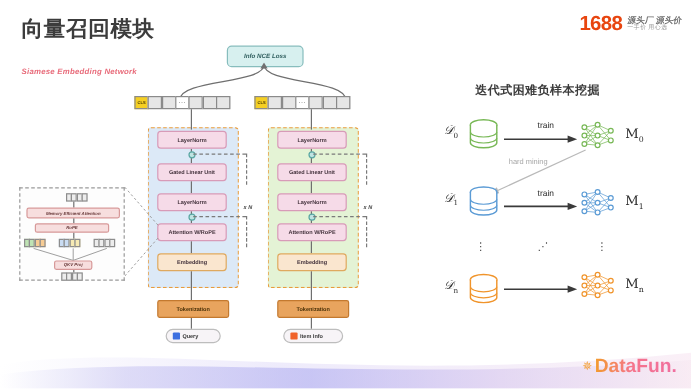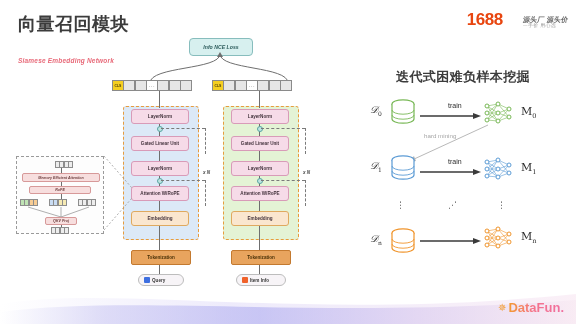--- a/index.html
+++ b/index.html
@@ -12,30 +12,30 @@
   #slide { position:absolute; inset:0; background:#fff; overflow:hidden; }
 
   
   .wave { position:absolute; left:0; bottom:0; width:576px; height:46px; pointer-events:none; }
 
   
   .title {
     position:absolute; left:18px; top:12px;
     font-size:18px; font-weight:700; color:#3c3c3c; letter-spacing:.5px;
   }
-  .logo-1688 { position:absolute; right:8px; top:11px; display:flex; align-items:flex-end; gap:20px; }
+  .logo-1688 { position:absolute; right:8px; top:11px; display:flex; align-items:center; gap:4px; }
   .logo-1688 .num { font-size:17px; font-weight:800; color:#e8450f; letter-spacing:-.5px; line-height:1; }
   .logo-1688 .cn { display:flex; flex-direction:column; line-height:1; }
   .logo-1688 .cn b { font-size:7px; color:#6d6d6d; font-weight:700; letter-spacing:.2px;
                      transform:skewX(-8deg); }
   .logo-1688 .cn i { font-size:5px; color:#9a9a9a; font-style:normal; letter-spacing:.3px; }
 
   .logo-datafun { position:absolute; right:12px; bottom:10px; display:flex; align-items:center; gap:2px; }
   .logo-datafun .mark { font-size:10px; color:#f3a03a; line-height:1; }
-  .logo-datafun .wd  { font-size:13px; font-weight:700; line-height:1;
+  .logo-datafun .wd  { font-size:16px; font-weight:700; line-height:1;
       background:linear-gradient(90deg,#f39b2e 0%,#f5748c 45%,#f06fa0 100%);
       -webkit-background-clip:text; background-clip:text; color:transparent; }
 
   
   .se-label {
     position:absolute; left:18px; top:57px;
     font-size:6.5px; font-weight:700; font-style:italic; color:#e86b7a; letter-spacing:.2px;
   }
 
   .nce-box {
@@ -110,21 +110,21 @@
                   box-sizing:border-box; margin-left:-0.6px; }
   .minirow span:first-child { margin-left:0; }
   .minirow span.g { background:#bfe3b4; }
   .minirow span.o { background:#f7cc94; }
   .minirow span.b { background:#c9dcf3; }
   .minirow span.y { background:#f6eab4; }
 
   
   .rt-title {
     position:absolute; left:396px; top:68px;
-    font-size:13px; font-weight:700; color:#3c3c3c; letter-spacing:.4px;
+    font-size:10px; font-weight:700; color:#3c3c3c; letter-spacing:.4px;
   }
   .dsym { position:absolute; font-family:"DejaVu Serif", serif; font-style:italic;
           font-size:10px; color:#2b2b2b; }
   .dsym sub { font-size:6px; font-style:normal; }
   .msym { position:absolute; font-family:"DejaVu Serif", serif;
           font-size:11px; color:#2b2b2b; }
   .msym sub { font-size:6.5px; }
   .trainlbl { position:absolute; font-size:7px; color:#2b2b2b; }
   .hmlbl { position:absolute; font-size:6.2px; color:#a6a6a6; }
   .vdots { position:absolute; font-size:9px; color:#4a4a4a; letter-spacing:1px; line-height:.6; }

